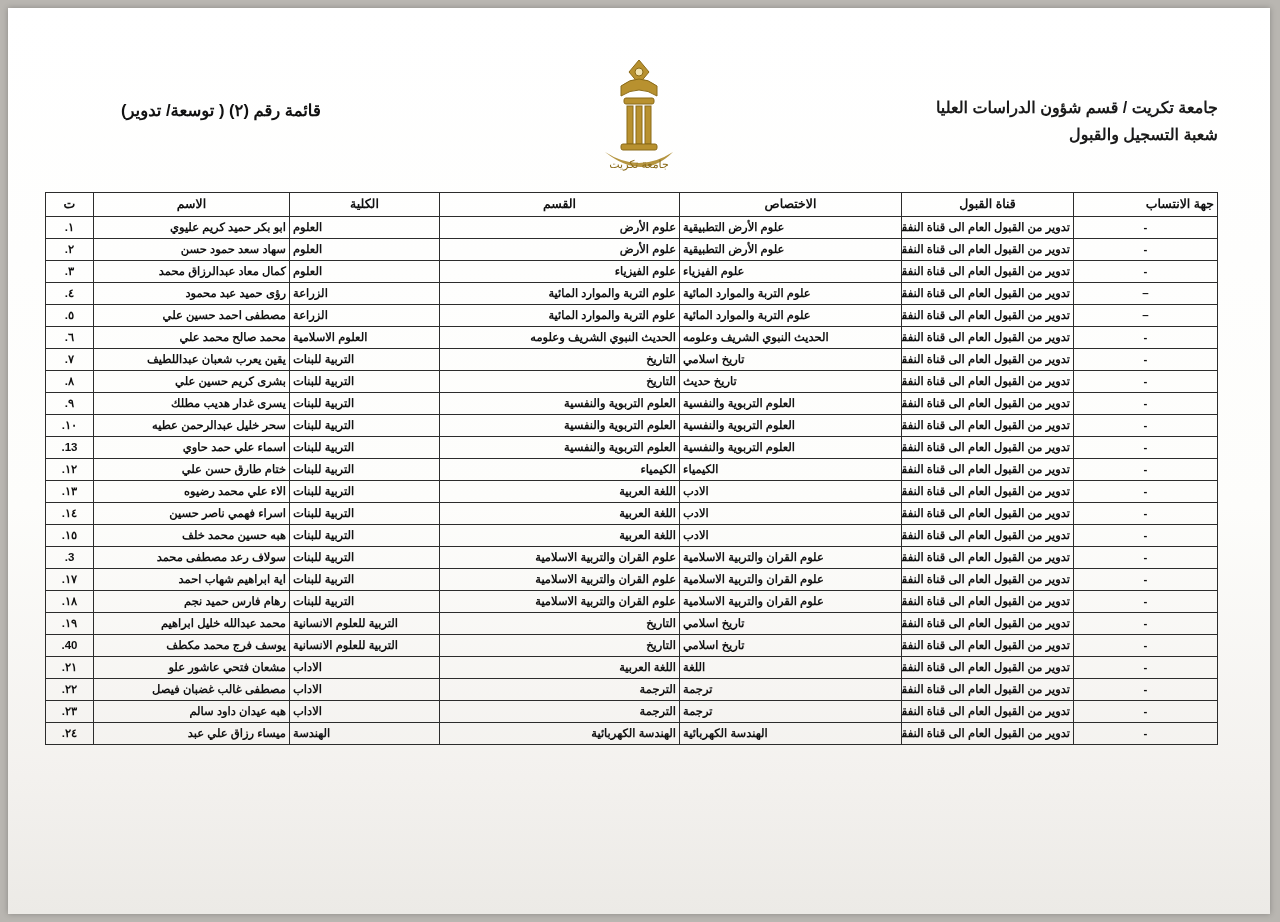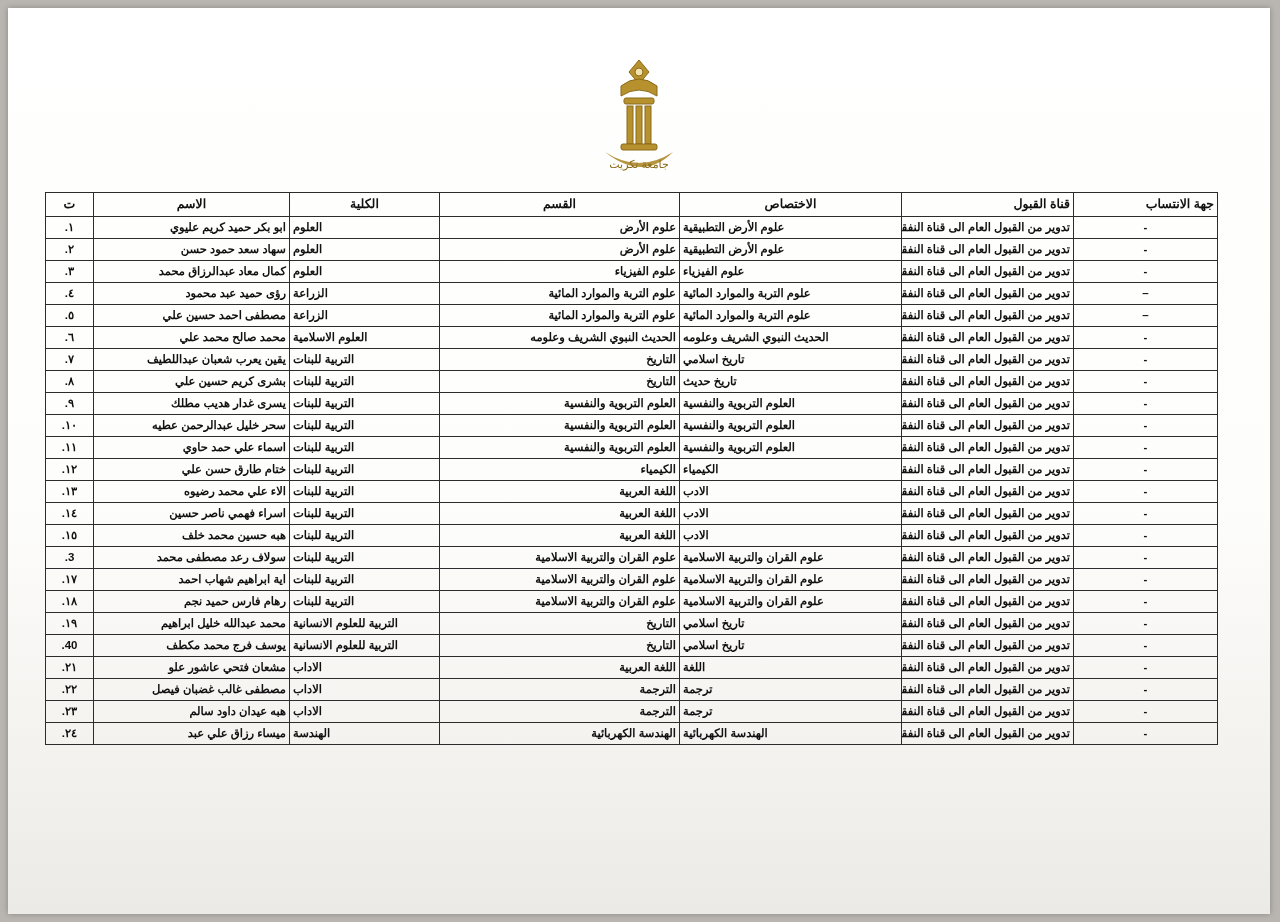--- a/index.html
+++ b/index.html
@@ -119,32 +119,37 @@
   td.c-no, th.c-no { text-align: center; font-weight: bold; font-size: 11px; }
   td.c-name { text-align: right; font-weight: bold; }
   td.c-col  { text-align: left; font-weight: bold; }
   td.c-dep  { text-align: right; font-weight: bold; }
   td.c-spec { text-align: left; font-weight: bold; }
   td.c-chan { text-align: center; font-weight: bold; font-size: 10.5px; }
   td.c-aff  { text-align: center; font-weight: bold; }
   th.c-name, th.c-col, th.c-dep, th.c-spec, th.c-chan, th.c-aff { text-align: center; }
 
   
-  th.c-chan { text-align: right; padding-left: 6px; }
+  th.c-chan { text-align: center; padding-left: 6px; }
   th.c-aff  { text-align: right; padding-right: 10px; }
 </style>
 </head>
 <body>
 
 <div class="page">
   <div class="content">
 
     <div class="header">
+      <div class="uni-block">
+        <div>جامعة تكريت / قسم شؤون الدراسات العليا</div>
+        <div>شعبة التسجيل والقبول</div>
+      </div>
 
       <div class="list-block">
+        <div>قائمة رقم (٢) ( توسعة/ تدوير)</div>
       </div>
     </div>
 
     <div class="logo">
       <svg width="96" height="118" viewBox="0 0 96 118" xmlns="http://www.w3.org/2000/svg">
         <g fill="#b8912f" stroke="#8a6a18" stroke-width="1">
           <path d="M48 4 L58 16 L48 28 L38 16 Z"></path>
           <circle cx="48" cy="16" r="4" fill="#f2e3b0"></circle>
           <path d="M30 30 q18 -14 36 0 l0 10 q-18 -12 -36 0 Z"></path>
           <rect x="33" y="42" width="30" height="6" rx="2"></rect>
@@ -271,21 +276,21 @@
               <td class="c-name">سحر خليل عبدالرحمن عطيه</td>
               <td class="c-no">١٠.</td>
             </tr>
             <tr>
               <td class="c-aff">-</td>
               <td class="c-chan">تدوير من القبول العام الى قناة النفقة الخاصة</td>
               <td class="c-spec">العلوم التربوية والنفسية</td>
               <td class="c-dep">العلوم التربوية والنفسية</td>
               <td class="c-col">التربية للبنات</td>
               <td class="c-name">اسماء علي حمد حاوي</td>
-              <td class="c-no">١١.</td>
+              <td class="c-no">13.</td>
             </tr>
             <tr>
               <td class="c-aff">-</td>
               <td class="c-chan">تدوير من القبول العام الى قناة النفقة الخاصة</td>
               <td class="c-spec">الكيمياء</td>
               <td class="c-dep">الكيمياء</td>
               <td class="c-col">التربية للبنات</td>
               <td class="c-name">ختام طارق حسن علي</td>
               <td class="c-no">١٢.</td>
             </tr>

